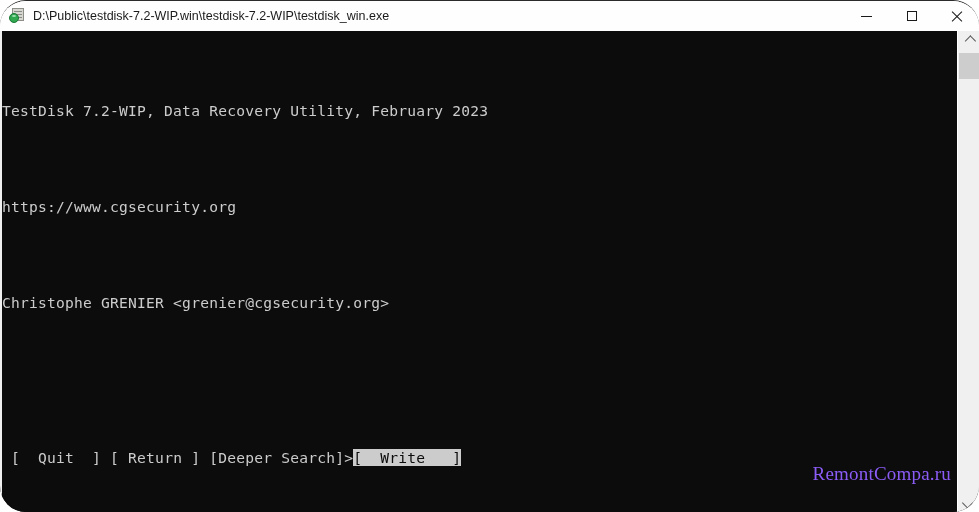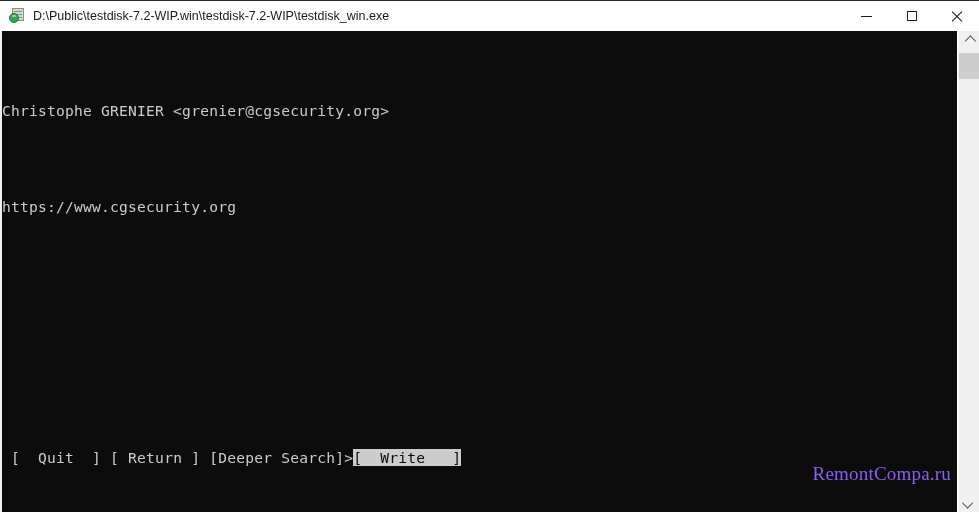--- a/index.html
+++ b/index.html
@@ -15,20 +15,21 @@
   }
 
   .window {
     position: relative;
     width: 979px;
     height: 512px;
     background: #fdfdfd;
     box-sizing: border-box;
     border-top: 1px solid #2b2b2b;
     overflow: hidden;
+    border-radius: 26px;
   }
 
   
   .titlebar {
     position: absolute;
     left: 0;
     top: 0;
     width: 979px;
     height: 30px;
     background: #fefefe;
@@ -269,22 +270,23 @@
       <div class="winbtn close">
         <span class="glyph-close"></span>
       </div>
     </div>
   </div>
 
   <div class="console-wrap">
     <div class="console">
 
       <div class="term">
+        <div class="line">TestDisk 7.2-WIP, Data Recovery Utility, February 2023</div>
+        <div class="line">https://www.cgsecurity.org</div>
         <div class="line">Christophe GRENIER &lt;grenier@cgsecurity.org&gt;</div>
-        <div class="line">https://www.cgsecurity.org</div>
         <div class="line blank"></div>
         
         
         
         
       </div>
 
       <div class="watermark">RemontCompa.ru</div>
 
       <div class="menu-area">

